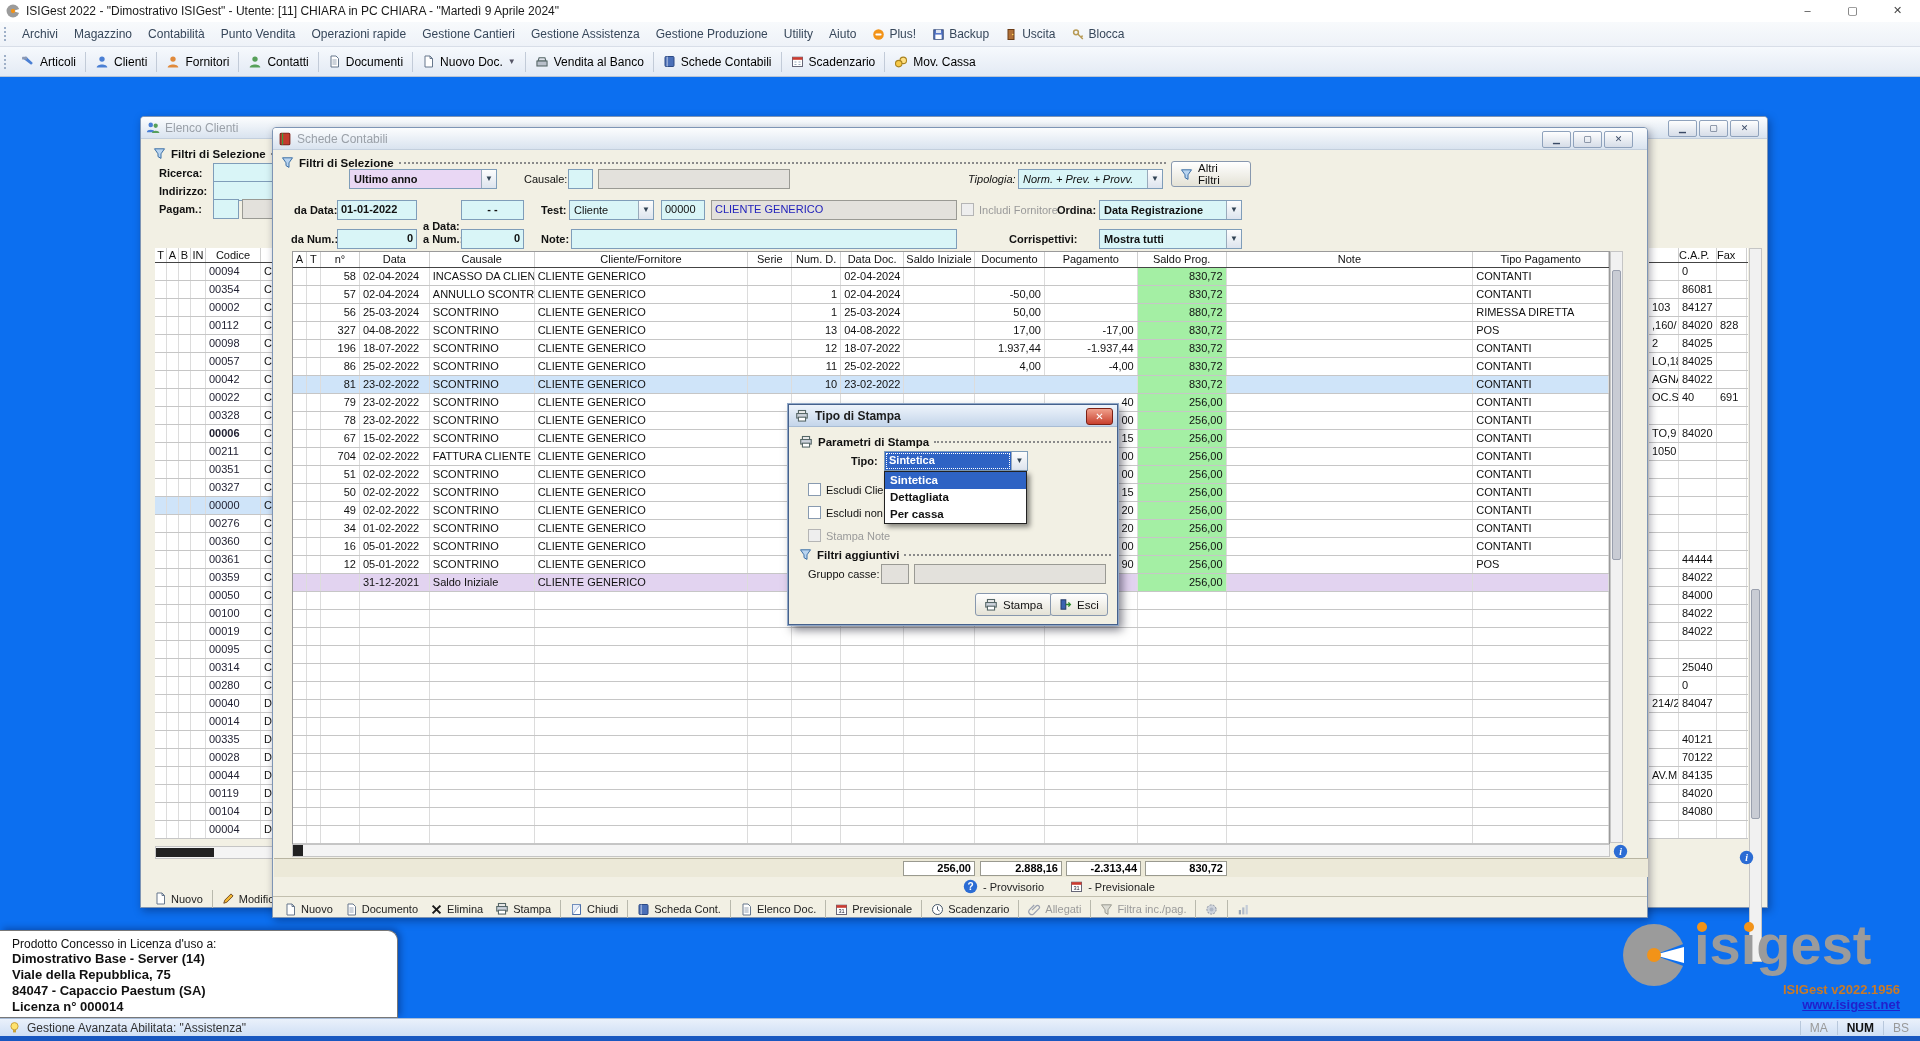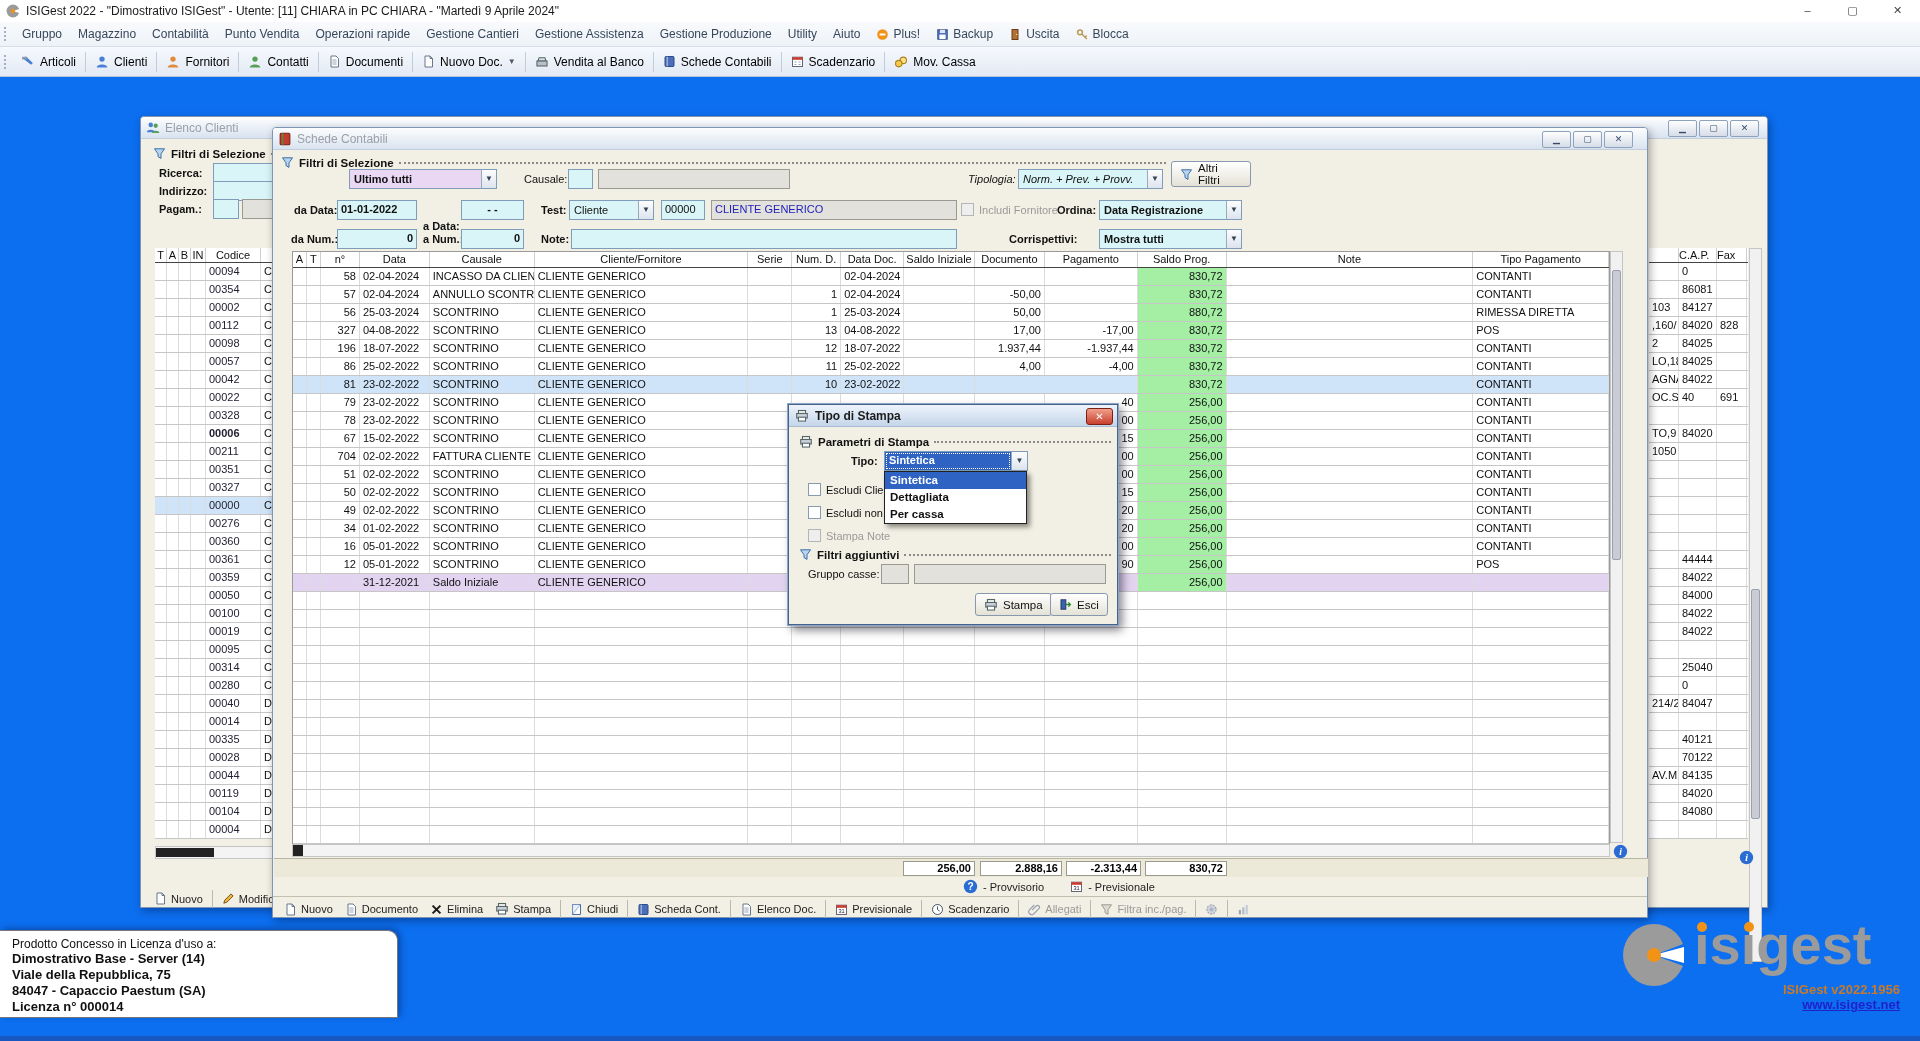--- a/index.html
+++ b/index.html
@@ -111,21 +111,21 @@
     <div id="win-ctrls">
       <span class="wc">–</span>
       <span class="wc">▢</span>
       <span class="wc">✕</span>
     </div>
   </div>
 
   <div id="menubar">
       <span class="grip"></span>
       <span class="menu-item">
-        <span>Gruppo</span>
+        <span>Archivi</span>
       </span>
       <span class="menu-item">
         <span>Magazzino</span>
       </span>
       <span class="menu-item">
         <span>Contabilità</span>
       </span>
       <span class="menu-item">
         <span>Punto Vendita</span>
       </span>
@@ -819,21 +819,21 @@
     <div class="dlg-btn" style="left:898px; top:33px; width:80px; height:26px;">
       <span class="icon">
           <svg width="13" height="13" viewBox="0 0 13 13">
             <path d="M1.5 1.8h10L8 6.8v4.6L5 9.6V6.8z" fill="#b8d4f0" stroke="#3b6ea5"></path>
           </svg>
         </span>
       <span>Altri Filtri</span>
     </div>
 
     <div class="combo" style="left:76px; top:41px; width:148px; background:#e9d7f4;">
-      <span class="cv">Ultimo tutti</span>
+      <span class="cv">Ultimo anno</span>
         <span class="ca">▼</span>
     </div>
     <span class="lbl lbl-n" style="left:251px; top:45px;">Causale:</span>
     <input class="fld" style="left: 295px; top: 41px; width: 25px;">
     <input class="fld fld-gray" style="left: 325px; top: 41px; width: 192px;">
     <span class="lbl lbl-n" style="left:695px; top:45px; font-style:italic;">Tipologia:</span>
     <div class="combo" style="left:745px; top:41px; width:145px; font-style:italic; font-weight:normal;">
       <span class="cv">Norm. + Prev. + Provv.</span>
         <span class="ca">▼</span>
     </div>
@@ -1689,14 +1689,28 @@
         <path d="M32 32 L64 20 L64 44 Z" fill="#0c6ff0"></path>
         <path d="M32 32 L62 24 L62 40 Z" fill="#ffffff"></path>
         <circle cx="32" cy="32" r="7" fill="#f29318"></circle>
       </svg>
     </div>
     <div id="brand-name"><span class="i">ı</span><span>s</span><span class="i">ı</span><span>g</span><span>e</span><span>s</span><span>t</span></div>
     <div id="brand-ver">ISIGest v2022.1956</div>
     <div id="brand-url">www.isigest.net</div>
   </div>
 
+  <div id="statusbar">
+    <span class="icon" style="margin:0 6px 0 8px;" id="sb-bulb">
+        <svg width="13" height="13" viewBox="0 0 13 13">
+          <circle cx="6.5" cy="5.2" r="3.6" fill="#ffe36e" stroke="#caa23a"></circle>
+          <rect x="5" y="8.8" width="3" height="2.6" fill="#caa23a"></rect>
+        </svg>
+      </span>
+    <span>Gestione Avanzata Abilitata: "Assistenza"</span>
+    <div class="seg-r" id="sb-segs">
+        <span class="seg">MA</span>
+        <span class="seg on">NUM</span>
+        <span class="seg">BS</span>
+      </div>
+  </div>
   <div id="bottomstrip"></div>
 </div>
 
 </body></html>

